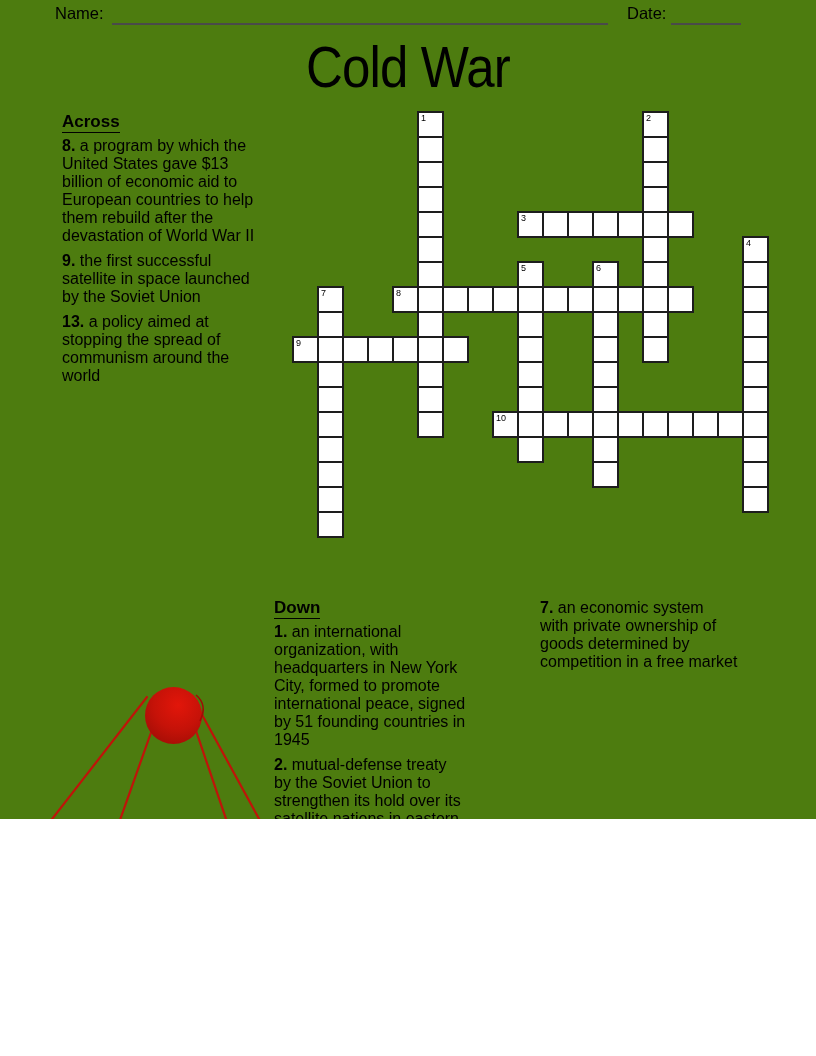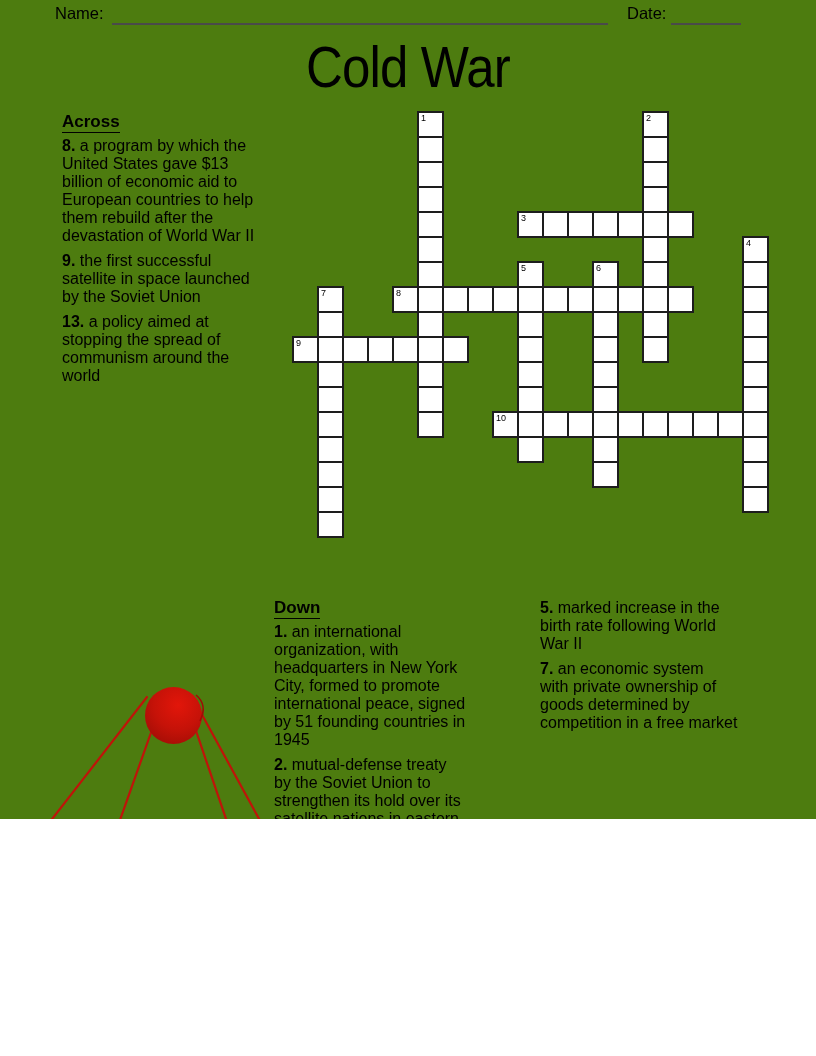--- a/index.html
+++ b/index.html
@@ -203,23 +203,20 @@
         <p class="clue"><b>2.</b><span> mutual-defense treaty
 by the Soviet Union to
 strengthen its hold over its
 satellite nations in eastern
 Europe</span></p>
       </div>
   </div>
 
   <div class="clue-col" style="left:540px;top:599px;width:260px;">
     <div>
-        <p class="clue"><b>5.</b><span> marked increase in the
-birth rate following World
-War II</span></p>
         <p class="clue"><b>7.</b><span> an economic system
 with private ownership of
 goods determined by
 competition in a free market</span></p>
       </div>
   </div>
 
 </div>
 
 </body></html>

